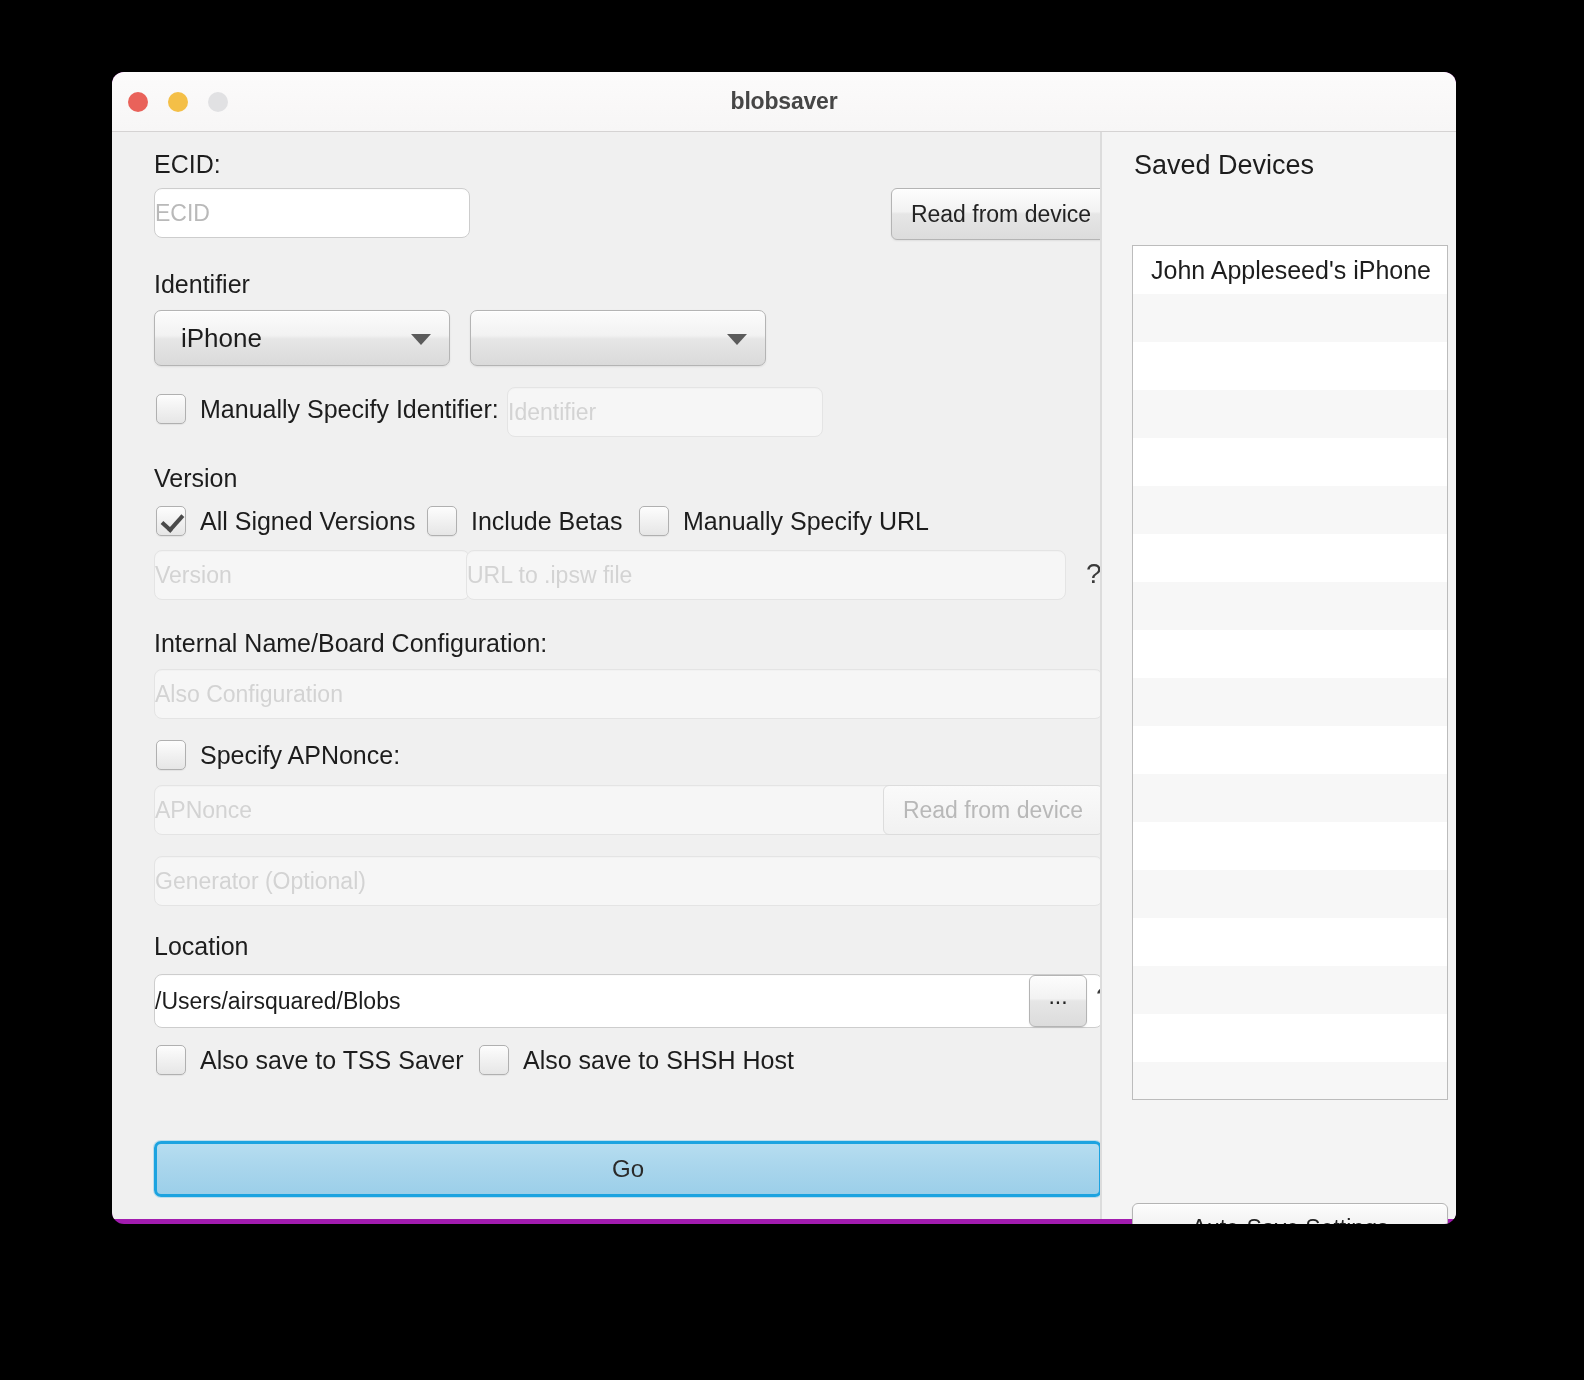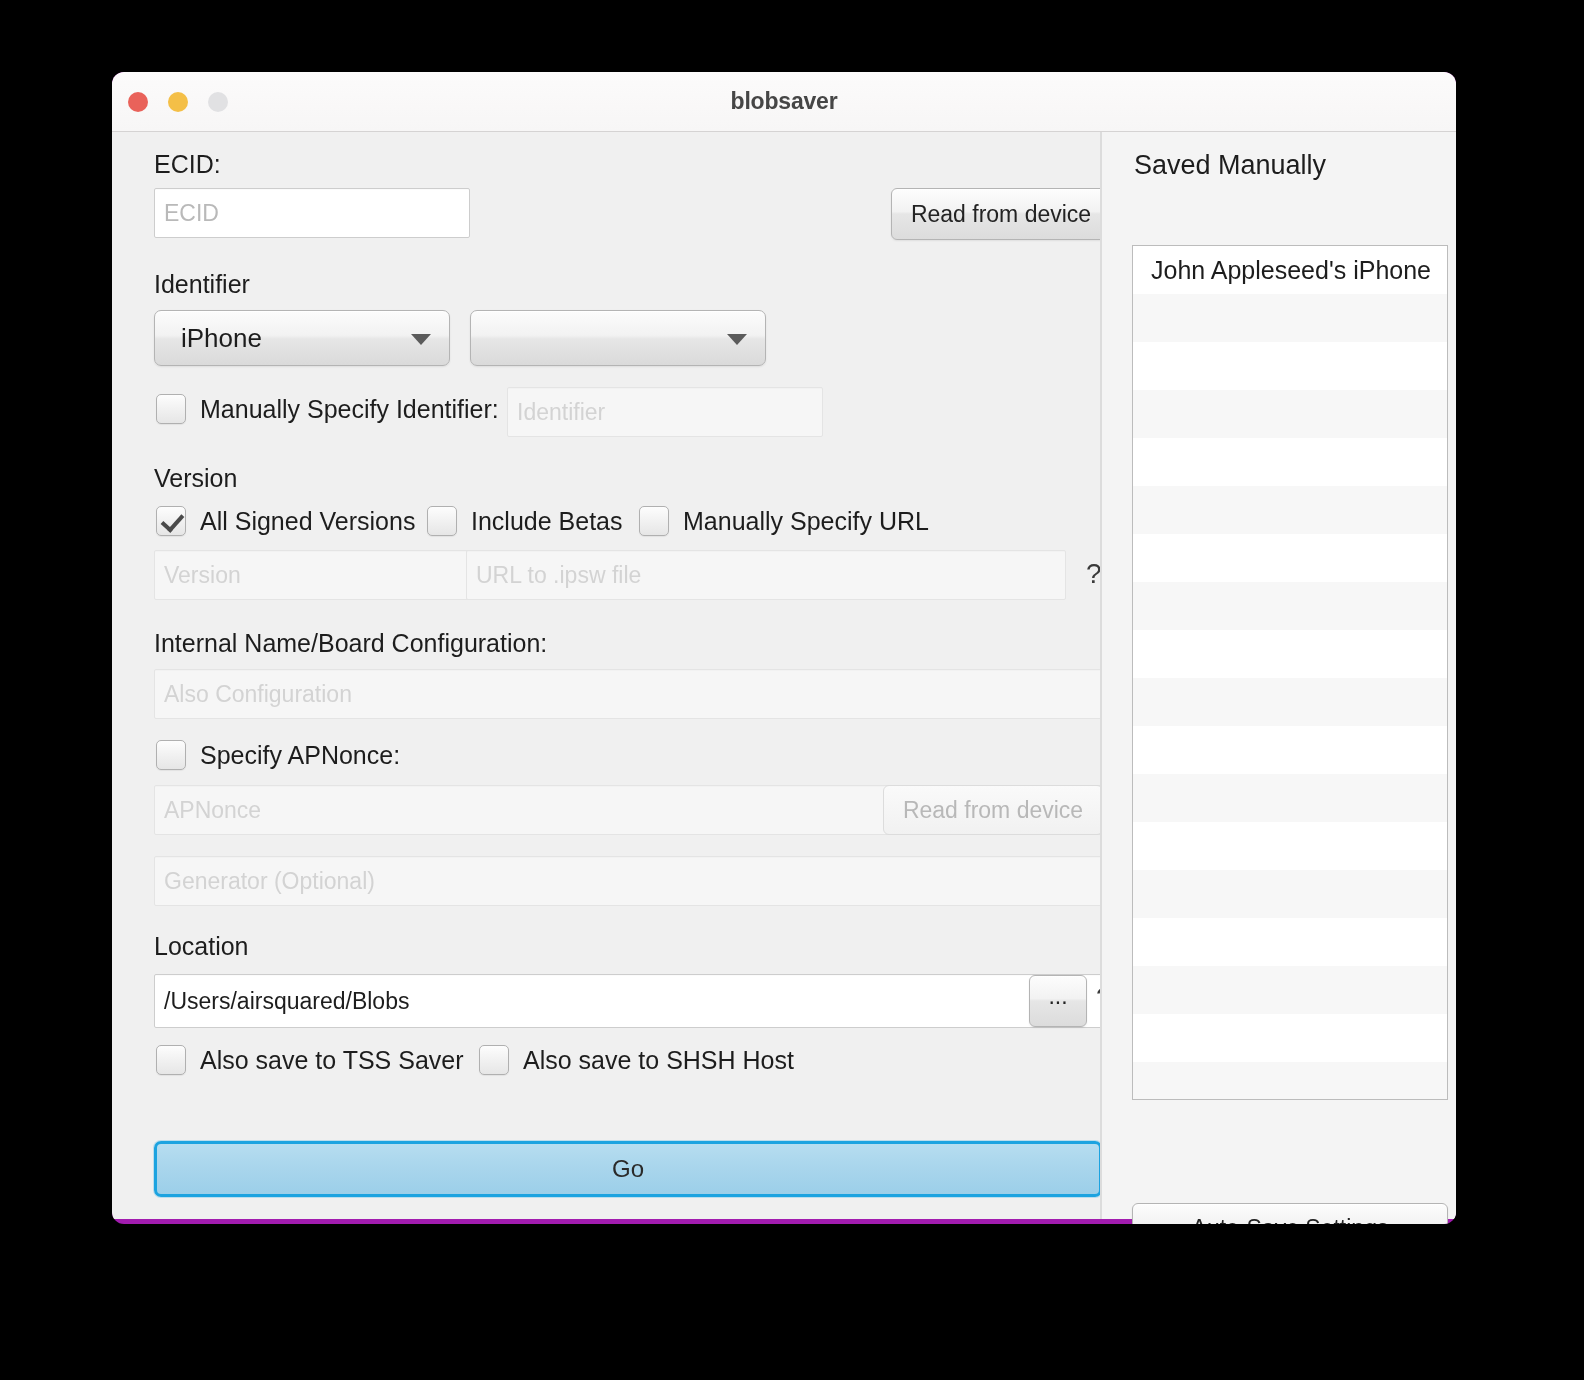--- a/index.html
+++ b/index.html
@@ -78,25 +78,25 @@
   .section-label {
     font-size: 25px;
     color: #1d1d1d;
     font-weight: 400;
   }
 
   
   .tfield {
     background: #ffffff;
     border: 1px solid #cdcdcd;
-    border-radius: 2px;
+    border-radius: 8px;
     height: 50px;
     display: flex;
     align-items: center;
-    padding: 0 9px;
+    padding: 0 0;
     font-size: 23px;
     color: #2b2b2b;
     box-shadow: inset 0 1px 1px rgba(0,0,0,0.02);
   }
   .tfield.ph { color: #b9b9b9; }
   .tfield.disabled {
     background: #f6f6f6;
     border-color: #e4e4e4;
     color: #d3d3d3;
   }
@@ -316,21 +316,21 @@
         <span class="cb"></span>
         <span class="cblabel">Also save to SHSH Host</span>
       </div>
 
       <div id="go-button">Go</div>
     </div>
 
     <div id="divider"></div>
 
     <div id="right-pane">
-      <div id="devices-title">Saved Manually</div>
+      <div id="devices-title">Saved Devices</div>
 
       <div id="devices-list">
           <div class="device-row">John Appleseed's iPhone</div>
           <div class="device-row alt"></div>
           <div class="device-row"></div>
           <div class="device-row alt"></div>
           <div class="device-row"></div>
           <div class="device-row alt"></div>
           <div class="device-row"></div>
           <div class="device-row alt"></div>

